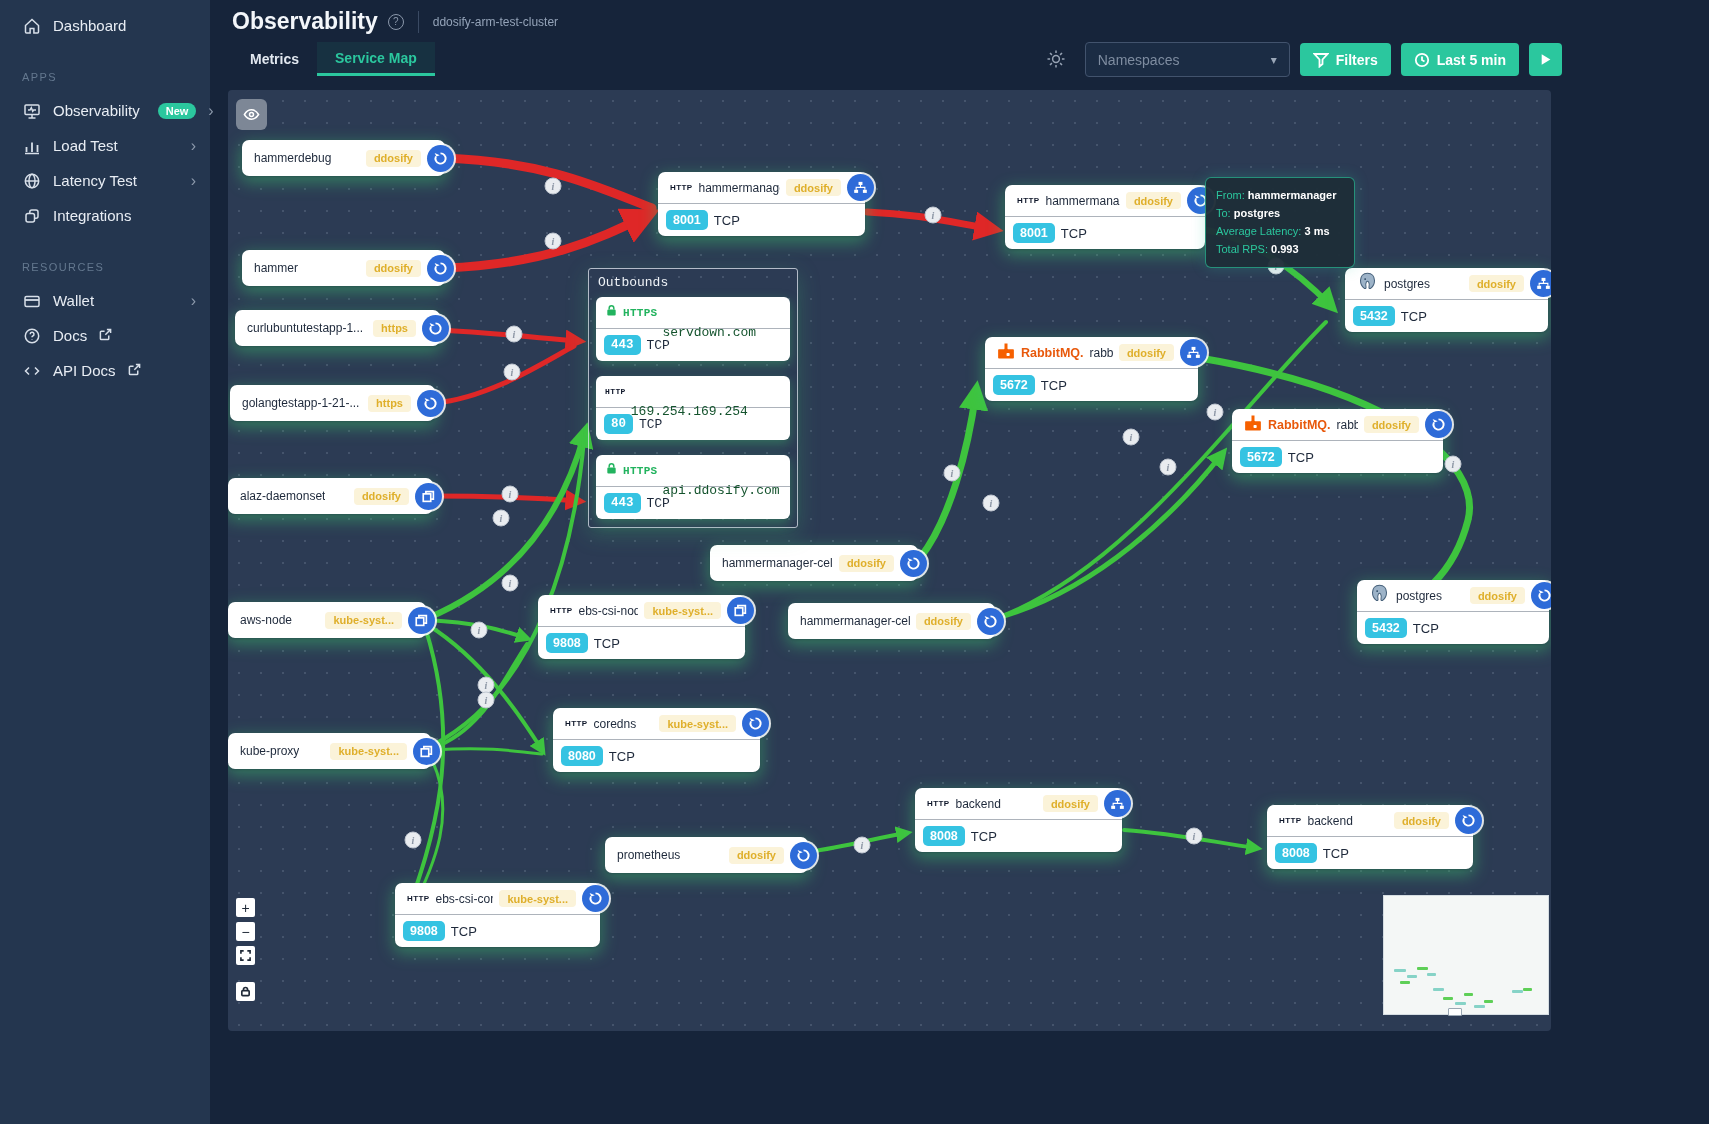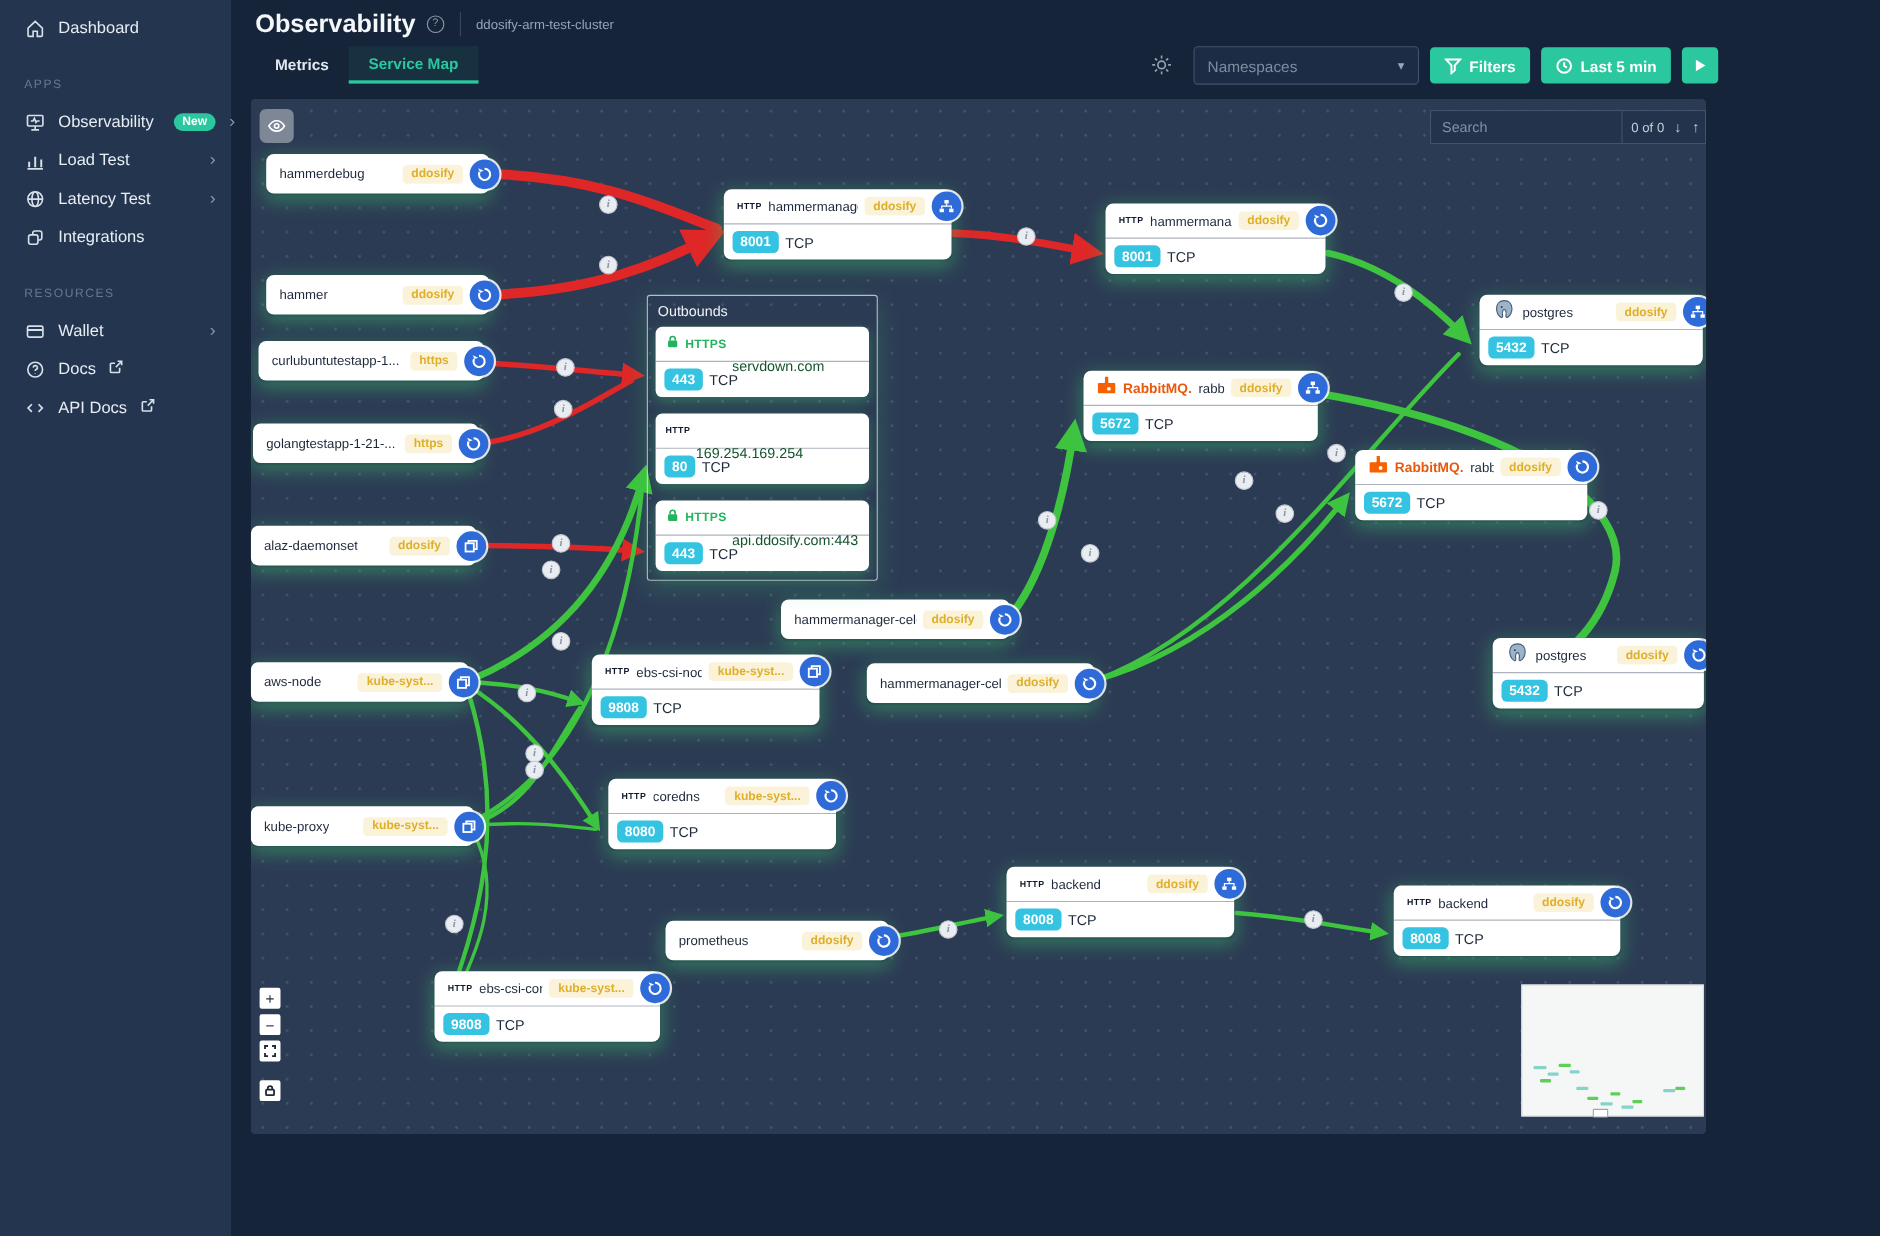--- a/index.html
+++ b/index.html
@@ -86,21 +86,21 @@
   .pbadge { background:#35c3e2; color:#fff; font-size:12.5px; font-weight:bold; border-radius:5px;
     padding:3px 7px; }
   .ptcp { font-size:13px; color:#1e293b; }
   .pg-logo svg { width:21px; height:21px; }
   .rmq-ico svg { width:18px; height:18px; }
   .rmq-text { font-size:12.5px; font-weight:bold; color:#e8590c; white-space:nowrap; }
 
   
   .outbounds { position:absolute; left:360px; top:178px; width:210px; height:260px; z-index:2;
     border:1px solid rgba(226,232,240,.75); border-radius:3px; padding:6px 7px;
-    box-shadow:0 6px 22px rgba(62,196,110,.25); }
+    box-shadow:0 6px 22px rgba(62,196,110,.25);font-family:Liberation Mono, monospace; }
   .ob-title { color:#eef2f7; font-size:13px; margin:0 0 7px 2px; }
   .ob-card { background:#fff; border-radius:6px; height:64px; margin-bottom:15px;
     box-shadow:0 4px 12px rgba(62,196,110,.4); }
   .ob-head { display:flex; align-items:center; gap:5px; height:31px; padding:0 9px; }
   .ob-https { color:#22b35e; font-size:11px; font-weight:bold; letter-spacing:.3px; }
   .ob-host { font-size:13px; color:#14532d; white-space:nowrap; overflow:hidden;margin-top:40px; }
   .lock svg { width:13px; height:13px; }
 
   
   .edge-tooltip { position:absolute; left:977px; top:87px; width:150px; z-index:8;
@@ -648,26 +648,20 @@
           </div>
         </div>
 
       <button class="eye-btn">
         <svg viewBox="0 0 18 18">
             <path d="M1.5 9s3-5 7.5-5 7.5 5 7.5 5-3 5-7.5 5S1.5 9 1.5 9z"></path>
             <circle cx="9" cy="9" r="2.1"></circle>
           </svg>
       </button>
 
-      <div class="search-bar">
-        <input type="text" placeholder="Search" style="">
-        <span class="search-count">0 of 0</span>
-        <span class="search-nav">↓</span>
-        <span class="search-nav">↑</span>
-      </div>
 
       <div class="outbounds">
         <div class="ob-title">Outbounds</div>
 
         <div class="ob-card">
           <div class="ob-head">
             <span class="lock">
               <svg viewBox="0 0 14 14">
                   <rect x="2.5" y="6" width="9" height="6.5" rx="1.2" fill="#22b35e"></rect>
                   <path d="M4.5 6V4.5a2.5 2.5 0 0 1 5 0V6" fill="none" stroke="#22b35e" stroke-width="1.6"></path>
@@ -707,20 +701,30 @@
             <span class="ob-host">api.ddosify.com:443</span>
           </div>
           <div class="ndiv"></div>
           <div class="nport">
             <span class="pbadge">443</span>
             <span class="ptcp">TCP</span>
           </div>
         </div>
       </div>
 
+      <div class="edge-tooltip">
+        <div><span class="tt-l">From:</span>
+             <span class="tt-v">hammermanager</span></div>
+        <div><span class="tt-l">To:</span>
+             <span class="tt-v">postgres</span></div>
+        <div><span class="tt-l">Average Latency:</span>
+             <span class="tt-v">3 ms</span></div>
+        <div><span class="tt-l">Total RPS:</span>
+             <span class="tt-v">0.993</span></div>
+      </div>
 
       <div class="zoom-ctrl">
         <button class="z-btn">+</button>
         <button class="z-btn">−</button>
         <button class="z-btn">
           <svg viewBox="0 0 12 12">
               <path d="M1 4V1h3M8 1h3v3M11 8v3H8M4 11H1V8"></path>
             </svg>
         </button>
         <button class="z-btn z-lock">

